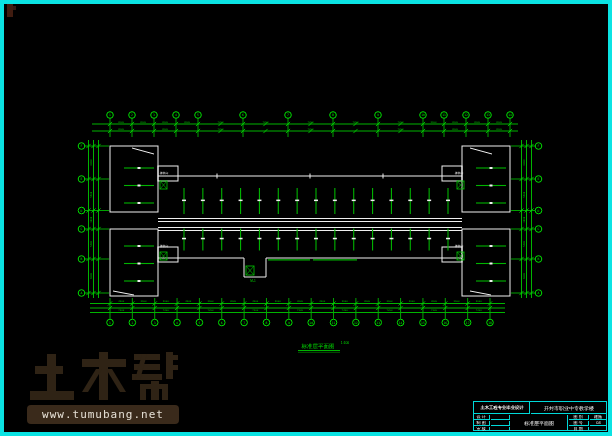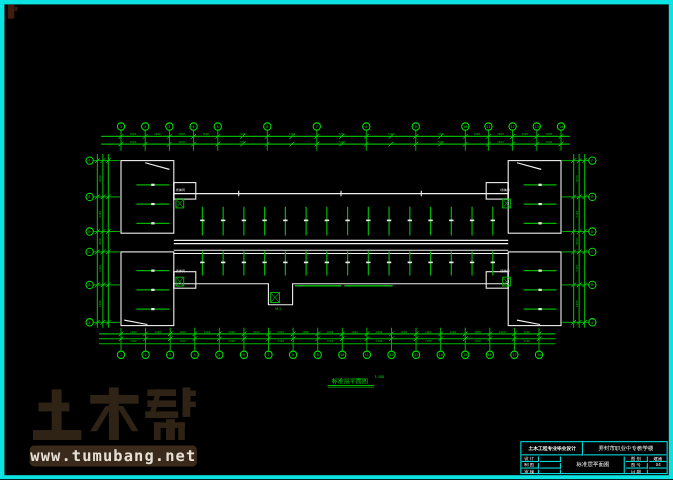--- a/index.html
+++ b/index.html
@@ -13,21 +13,21 @@
   .tb .cell{position:absolute;display:flex;align-items:center;justify-content:center;
             box-sizing:border-box;overflow:hidden;}
   .bR{border-right:1px solid #00d9d9;} .bB{border-bottom:1px solid #00d9d9;}
   .t5{display:inline-block;font-size:10px;line-height:1;transform:scale(.5);transform-origin:center;white-space:nowrap;}
   .t45{display:inline-block;font-size:9px;line-height:1;transform:scale(.48);transform-origin:center;white-space:nowrap;font-weight:bold;}
   .t4{display:inline-block;font-size:8px;line-height:1;transform:scale(.5);transform-origin:center;white-space:nowrap;}
   
   .wm{position:absolute;left:0;top:0;z-index:20;}
   .wm-bar{position:absolute;left:27px;top:405px;width:152px;height:19px;border-radius:4px;
           background:#3a2a1b;display:flex;align-items:center;justify-content:center;}
-  .wm-url{color:#e6e0d6;font-weight:bold;font-size:14px;letter-spacing:1px;
+  .wm-url{color:#e6e0d6;font-weight:normal;font-size:11px;letter-spacing:1px;
           font-family:"DejaVu Sans Mono",monospace;}
   .corner-mark{position:absolute;left:7px;top:4px;width:6px;height:13px;background:#401c10;z-index:15;}
   .corner-mark:after{content:"";position:absolute;left:6px;top:2px;width:3px;height:4px;background:#351710;}
 </style>
 </head>
 <body>
 
 <div id="screen">
 
   <div class="corner-mark"></div>

